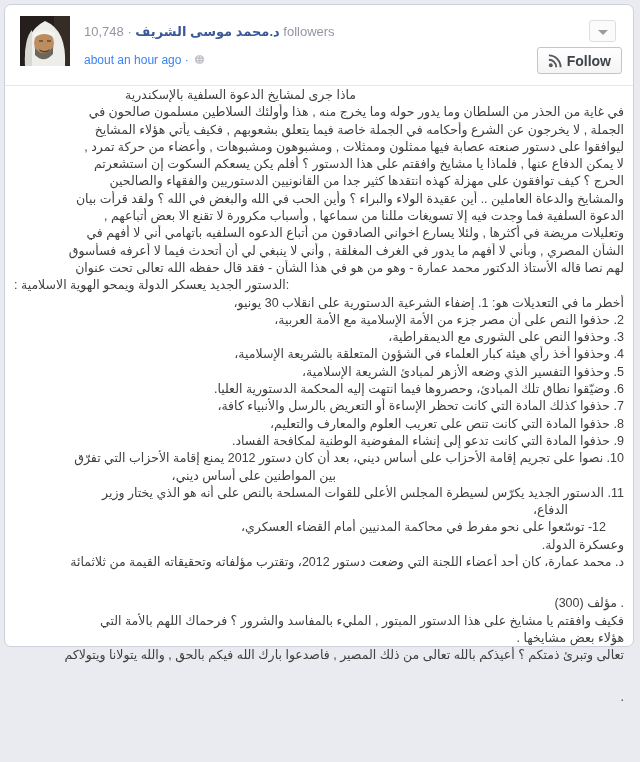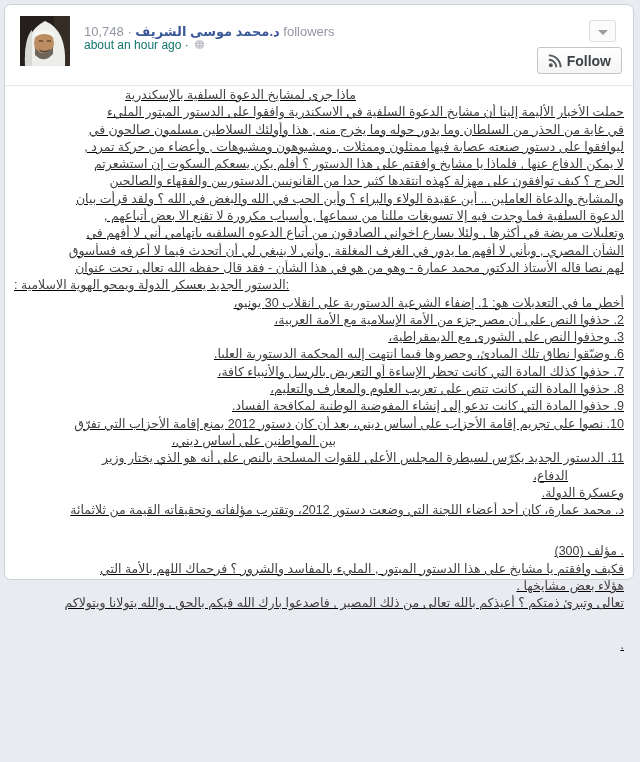--- a/index.html
+++ b/index.html
@@ -1,25 +1,25 @@
 <!DOCTYPE html>
 <html><head>
 <meta charset="utf-8">
 <style>
   html,body{margin:0;padding:0;}
   .stage{position:relative;width:640px;height:762px;background:#e9ebf0;overflow:hidden;
          font-family:"Liberation Sans","DejaVu Sans",sans-serif;}
-  .card{position:absolute;left:4px;top:4px;width:630px;height:576px;background:#ffffff;
-        border:1px solid #cdd1db;border-radius:7px;box-sizing:border-box;text-decoration:underline;}
+  .card{position:absolute;left:4px;top:4px;width:630px;height:643px;background:#ffffff;
+        border:1px solid #cdd1db;border-radius:7px;box-sizing:border-box;}
   
   .header{position:relative;height:80px;border-bottom:1px solid #e7e7e7;}
   .avatar{position:absolute;left:15px;top:11px;width:50px;height:50px;overflow:hidden;cursor:pointer;}
   .name-row{position:absolute;left:79px;top:19px;font-size:13px;color:#9197a3;white-space:nowrap;}
   .name-row .pname{color:#3b5998;font-weight:bold;cursor:pointer;}
-  .time-row{position:absolute;left:79px;top:33px;font-size:12px;color:#0f766e;white-space:nowrap;}
+  .time-row{position:absolute;left:79px;top:48px;font-size:12px;color:#3b82f6;white-space:nowrap;}
   .time-row .globe{display:inline-block;vertical-align:-1px;margin-left:2px;}
   .opt-btn{position:absolute;right:17px;top:15px;width:27px;height:22px;background:#fbfbfb;
            border:1px solid #dcdee3;border-radius:3px;box-sizing:border-box;cursor:pointer;}
   .opt-btn .chev{position:absolute;left:8px;top:9px;width:0;height:0;
            border-left:5px solid transparent;border-right:5px solid transparent;border-top:5px solid #9b9b9b;}
   .follow-btn{position:absolute;right:11px;top:42px;height:27px;background:linear-gradient(#ffffff,#f4f4f4);
            border:1px solid #c3c5c9;border-radius:3px;display:flex;align-items:center;gap:5px;
            padding:0 10px;cursor:pointer;box-sizing:border-box;}
   .follow-btn .flabel{font-size:14px;font-weight:bold;color:#3f434a;}
   
@@ -91,42 +91,45 @@
             <path d="M1,1.6 a13.4,13.4 0 0 1 13.4,13.4" fill="none" stroke="#55585e" stroke-width="2.2"></path>
           </svg>
         </span>
         <span class="flabel">Follow</span>
       </div>
 
     </div>
 
     <div class="post-body">
         <div class="pl t-title">ماذا جرى لمشايخ الدعوة السلفية بالإسكندرية</div>
-        <div class="pl">حملت الأخبار الأليمة إلينا أن مشايخ الدعوة السلفية في الاسكندرية وافقوا على الدستور المبتور المليء</div>
         <div class="pl">في غاية من الحذر من السلطان وما يدور حوله وما يخرج منه , هذا وأولئك السلاطين مسلمون صالحون في</div>
+        <div class="pl">الجملة , لا يخرجون عن الشرع وأحكامه في الجملة خاصة فيما يتعلق بشعوبهم , فكيف يأتي هؤلاء المشايخ</div>
         <div class="pl">ليوافقوا على دستور صنعته عصابة فيها ممثلون وممثلات , ومشبوهون ومشبوهات , وأعضاء من حركة تمرد ,</div>
         <div class="pl">لا يمكن الدفاع عنها , فلماذا يا مشايخ وافقتم على هذا الدستور ؟ أفلم يكن يسعكم السكوت إن استشعرتم</div>
         <div class="pl">الحرج ؟ كيف توافقون على مهزلة كهذه انتقدها كثير جدا من القانونيين الدستوريين والفقهاء والصالحين</div>
         <div class="pl">والمشايخ والدعاة العاملين .. أين عقيدة الولاء والبراء ؟ وأين الحب في الله والبغض في الله ؟ ولقد قرأت بيان</div>
         <div class="pl">الدعوة السلفية فما وجدت فيه إلا تسويغات مللنا من سماعها , وأسباب مكرورة لا تقنع الا بعض أتباعهم ,</div>
         <div class="pl">وتعليلات مريضة في أكثرها , ولئلا يسارع اخواني الصادقون من أتباع الدعوه السلفيه باتهامي أني لا أفهم في</div>
         <div class="pl">الشأن المصري , وبأني لا أفهم ما يدور في الغرف المغلقة , وأني لا ينبغي لي أن أتحدث فيما لا أعرفه فسأسوق</div>
         <div class="pl">لهم نصا قاله الأستاذ الدكتور محمد عمارة - وهو من هو في هذا الشأن - فقد قال حفظه الله تعالى تحت عنوان</div>
         <div class="pl t-left">:الدستور الجديد يعسكر الدولة ويمحو الهوية الاسلامية :</div>
         <div class="pl">أخطر ما في التعديلات هو: 1. إضفاء الشرعية الدستورية على انقلاب 30 يونيو،</div>
         <div class="pl">2. حذفوا النص على أن مصر جزء من الأمة الإسلامية مع الأمة العربية،</div>
         <div class="pl">3. وحذفوا النص على الشورى مع الديمقراطية،</div>
+        <div class="pl">4. وحذفوا أخذ رأي هيئة كبار العلماء في الشؤون المتعلقة بالشريعة الإسلامية،</div>
+        <div class="pl">5. وحذفوا التفسير الذي وضعه الأزهر لمبادئ الشريعة الإسلامية،</div>
         <div class="pl">6. وضيّقوا نطاق تلك المبادئ، وحصروها فيما انتهت إليه المحكمة الدستورية العليا.</div>
         <div class="pl">7. حذفوا كذلك المادة التي كانت تحظر الإساءة أو التعريض بالرسل والأنبياء كافة،</div>
         <div class="pl">8. حذفوا المادة التي كانت تنص على تعريب العلوم والمعارف والتعليم،</div>
         <div class="pl">9. حذفوا المادة التي كانت تدعو إلى إنشاء المفوضية الوطنية لمكافحة الفساد.</div>
         <div class="pl">10. نصوا على تجريم إقامة الأحزاب على أساس ديني، بعد أن كان دستور 2012 يمنع إقامة الأحزاب التي تفرّق</div>
         <div class="pl t-m288">بين المواطنين على أساس ديني،</div>
         <div class="pl">11. الدستور الجديد يكرّس لسيطرة المجلس الأعلى للقوات المسلحة بالنص على أنه هو الذي يختار وزير</div>
         <div class="pl t-m42">الدفاع،</div>
+        <div class="pl t-m18">12- توسّعوا على نحو مفرط في محاكمة المدنيين أمام القضاء العسكري،</div>
         <div class="pl">وعسكرة الدولة.</div>
         <div class="pl">د. محمد عمارة، كان أحد أعضاء اللجنة التي وضعت دستور 2012، وتقترب مؤلفاته وتحقيقاته القيمة من ثلاثمائة</div>
         <div class="pl t-ltr">(300) مؤلف .</div>
         <div class="pl">فكيف وافقتم يا مشايخ على هذا الدستور المبتور , المليء بالمفاسد والشرور ؟ فرحماك اللهم بالأمة التي</div>
         <div class="pl">هؤلاء بعض مشايخها .</div>
         <div class="pl">تعالى وتبرئ ذمتكم ؟ أعيذكم بالله تعالى من ذلك المصير , فاصدعوا بارك الله فيكم بالحق , والله يتولانا ويتولاكم</div>
         <div class="pl t-ltr">.</div>
       </div>
 
   </div>

